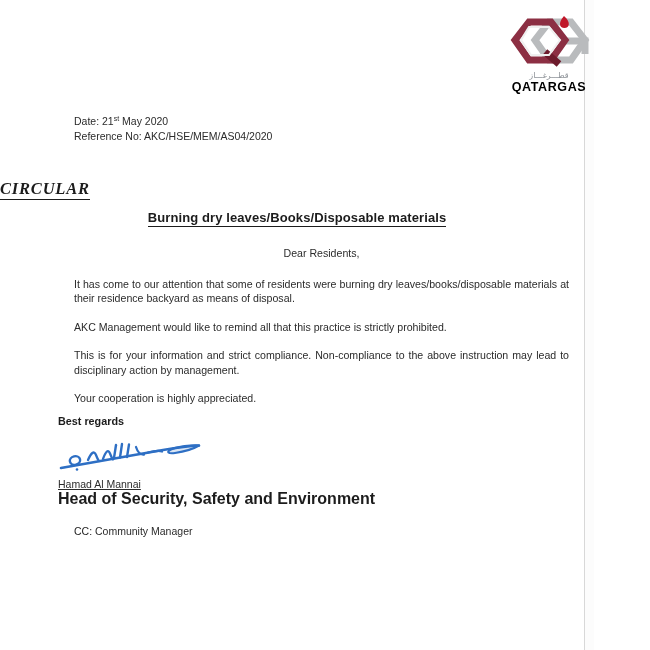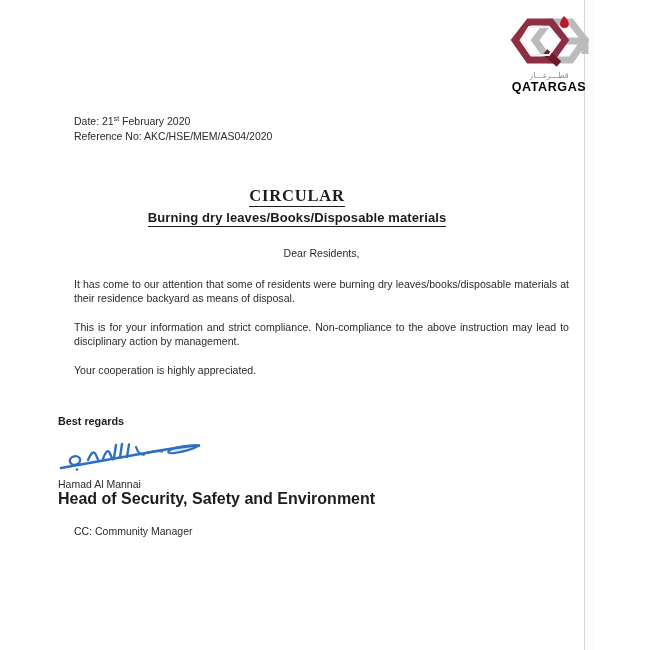--- a/index.html
+++ b/index.html
@@ -100,22 +100,22 @@
     font-size: 7px;
     vertical-align: super;
     line-height: 0;
   }
 
   
   .title-main {
     position: absolute;
     left: 0;
     right: 0;
-    top: 186px;
-    text-align: center;
+    top: 179px;
+    font-style: italic;
   }
   .title-main span {
     font-family: "Liberation Serif", serif;
     font-weight: bold;
     font-size: 16.5px;
     letter-spacing: 0.8px;
     color: #1c1c1c;
     border-bottom: 1.4px solid #1c1c1c;
     padding-bottom: 1px;
   }
@@ -174,20 +174,21 @@
     width: 160px;
     height: 40px;
   }
   .signature svg { display: block; }
 
   .signer-name {
     font-size: 10.5px;
     color: #2b2b2b;
     line-height: 14.5px;
     margin-top: 2px;
+    text-decoration: underline;
   }
   .signer-title {
     font-size: 16px;
     font-weight: bold;
     color: #1c1c1c;
     line-height: 14.5px;
   }
 
   .cc-line {
     position: absolute;
@@ -226,34 +227,35 @@
         <path d="M59 2 C62.5 5 63.8 7.6 63.8 10 C63.8 12.4 62 14 59.4 14 C56.8 14 55 12.4 55 10 C55 7.6 56.3 5 59 2 Z" fill="#c0182a"></path>
       </svg>
     </div>
     <div class="logo-wordmark">
       <span class="logo-arabic">قطـــرغـــاز</span>
       <span class="logo-latin">QATARGAS</span>
     </div>
   </div>
 
   <div class="meta">
-    <span class="line"><span>Date:</span>&nbsp;<span>21</span><sup>st</sup>&nbsp;<span>February 2020</span></span>
+    <span class="line"><span>Date:</span>&nbsp;<span>21</span><sup>st</sup>&nbsp;<span>May 2020</span></span>
     <span class="line">Reference No: AKC/HSE/MEM/AS04/2020</span>
   </div>
 
   <div class="title-main">
     <span>CIRCULAR</span>
   </div>
   <div class="title-sub">
     <span>Burning dry leaves/Books/Disposable materials</span>
   </div>
 
   <div class="body-col">
     <p class="para salutation">Dear Residents,</p>
     <p class="para">It has come to our attention that some of residents were burning dry leaves/books/disposable materials at their residence backyard as means of disposal.</p>
+    <p class="para">AKC Management would like to remind all that this practice is strictly prohibited.</p>
     <p class="para">This is for your information and strict compliance. Non-compliance to the above instruction may lead to disciplinary action by management.</p>
     <p class="para last">Your cooperation is highly appreciated.</p>
   </div>
 
   <div class="signoff">
     <div class="best-regards">Best regards</div>
 
     <div class="signature">
       <svg width="160" height="40" viewBox="0 0 160 40" xmlns="http://www.w3.org/2000/svg">
         <g fill="none" stroke="#2e6fc4" stroke-linecap="round" stroke-linejoin="round">

